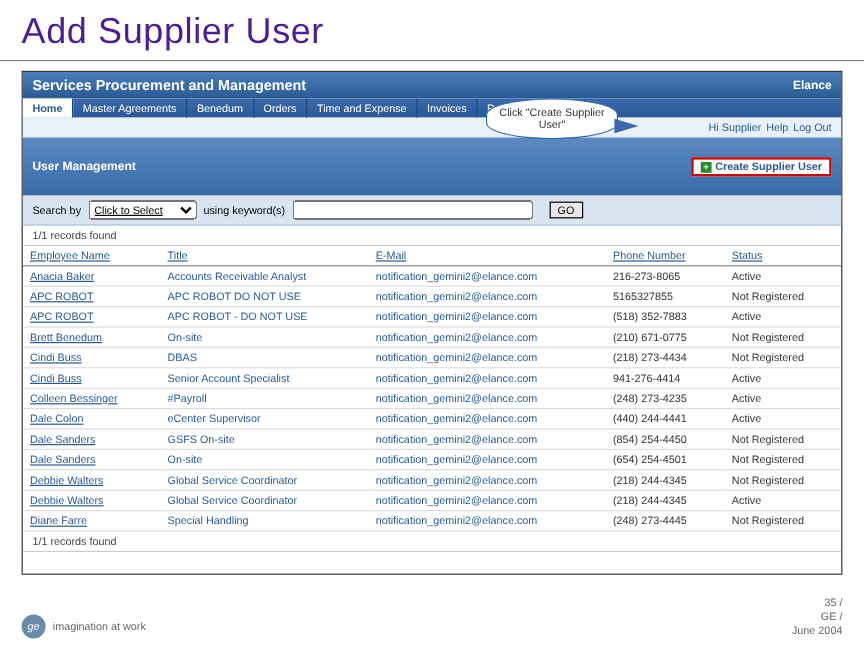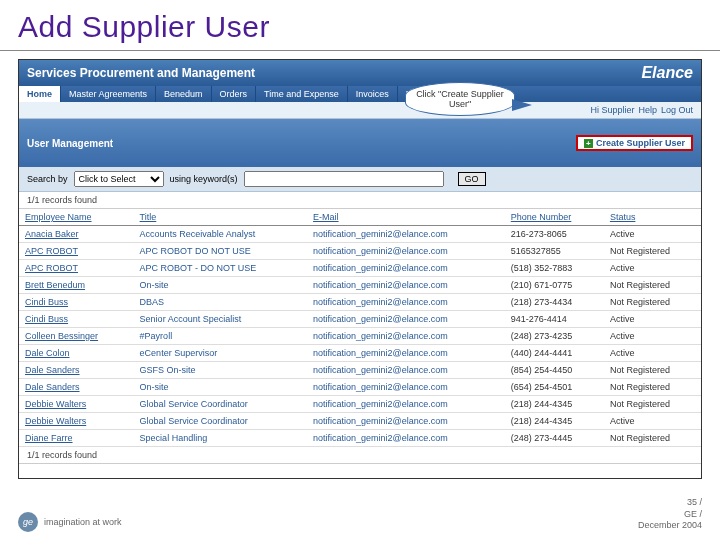--- a/index.html
+++ b/index.html
@@ -1,31 +1,31 @@
 <!DOCTYPE html>
 <html><head>
 <meta charset="utf-8">
 <style>
   * { box-sizing: border-box; margin: 0; padding: 0; }
   body { width: 720px; height: 540px; font-family: Arial, sans-serif; background: #fff; overflow: hidden; position: relative; }
   .slide-title { font-size: 30px; font-weight: 300; color: #4c1d95; padding: 10px 18px 6px; border-bottom: 1px solid #888; letter-spacing: 0.5px; }
   .app { margin: 8px 18px 0; border: 1px solid #333; height: 420px; background: #fff; font-size: 9px; position: relative; }
   .titlebar { background: linear-gradient(#4a7fb8, #2a5a95); color: #fff; padding: 4px 8px; font-weight: bold; font-size: 12px; display: flex; justify-content: space-between; align-items: center; }
-  .elance { font-style: italic; font-size: 16px; padding-left: 15px; }
+  .elance { font-size: 10px; padding-left: 15px; }
   .menubar { background: linear-gradient(#3a6aa8, #2a5a95); display: flex; }
   .menubar .tab { padding: 3px 8px; color: #fff; font-size: 9px; border-right: 1px solid #1a4a85; cursor: pointer; }
   .menubar .tab.active { background: #fff; color: #2a5a95; font-weight: bold; }
   .subbar { background: #e8f0f8; padding: 3px 8px; display: flex; justify-content: flex-end; gap: 4px; font-size: 9px; color: #2a5a95; border-bottom: 1px solid #b0c4d8; }
   .subbar span { cursor: pointer; }
   .panel-header { background: linear-gradient(#5a8ac0, #3a6aa8); color: #fff; padding: 16px 8px; font-weight: bold; font-size: 10px; display: flex; justify-content: space-between; align-items: center; }
   .create-btn { background: #fff; color: #2a5a95; padding: 1px 6px; border: 2px solid #c00; font-size: 9px; cursor: pointer; display: flex; align-items: center; gap: 3px; }
   .create-btn .plus { width: 9px; height: 9px; background: #2a8a2a; color: #fff; display: inline-flex; align-items: center; justify-content: center; font-size: 8px; }
   .searchbar { background: #d8e4f0; padding: 4px 8px; display: flex; align-items: center; gap: 6px; font-size: 9px; border-bottom: 1px solid #b0c4d8; }
   .searchbar select, .searchbar input { font-size: 9px; height: 16px; }
-  .searchbar select { width: 90px; }
+  .searchbar select { width: 90px; text-decoration: underline; }
   .searchbar input { width: 200px; padding: 0 3px; }
   .gobtn { background: #e8e8e8; border: 1px solid #000000; padding: 1px 6px; font-size: 9px; cursor: pointer; margin-left: 8px; }
   .records-msg { padding: 3px 8px; font-size: 9px; color: #444; border-bottom: 1px solid #ccc; }
   table { width: 100%; border-collapse: collapse; font-size: 9px; }
   th { text-align: left; padding: 3px 6px; border-bottom: 1px solid #888; color: #2a5a95; font-weight: normal; text-decoration: underline; cursor: pointer; }
   td { padding: 3px 6px; border-bottom: 1px solid #ddd; color: #2a5a95; }
   td.name { text-decoration: underline; cursor: pointer; }
   td.status, td.phone { color: #333; }
   .callout { position: absolute; top: 82px; left: 405px; width: 110px; background: #fff; border: 1.5px solid #3a6aa8; border-radius: 50%/40%; padding: 6px 4px; text-align: center; font-size: 9px; color: #333; z-index: 10; }
   .callout::after { content: ""; position: absolute; right: -18px; top: 50%; width: 0; height: 0; border-left: 20px solid #3a6aa8; border-top: 6px solid transparent; border-bottom: 6px solid transparent; }
@@ -183,15 +183,15 @@
 <div class="callout">Click "Create Supplier User"</div>
 
 <div class="footer">
   <div class="ge-logo">
     <span class="ge-circle">ge</span>
     <span>imagination at work</span>
   </div>
   <div class="footer-right">
     <div>35 /</div>
     <div>GE /</div>
-    <div>December 2004</div>
+    <div>June 2004</div>
   </div>
 </div>
 
 </body></html>

